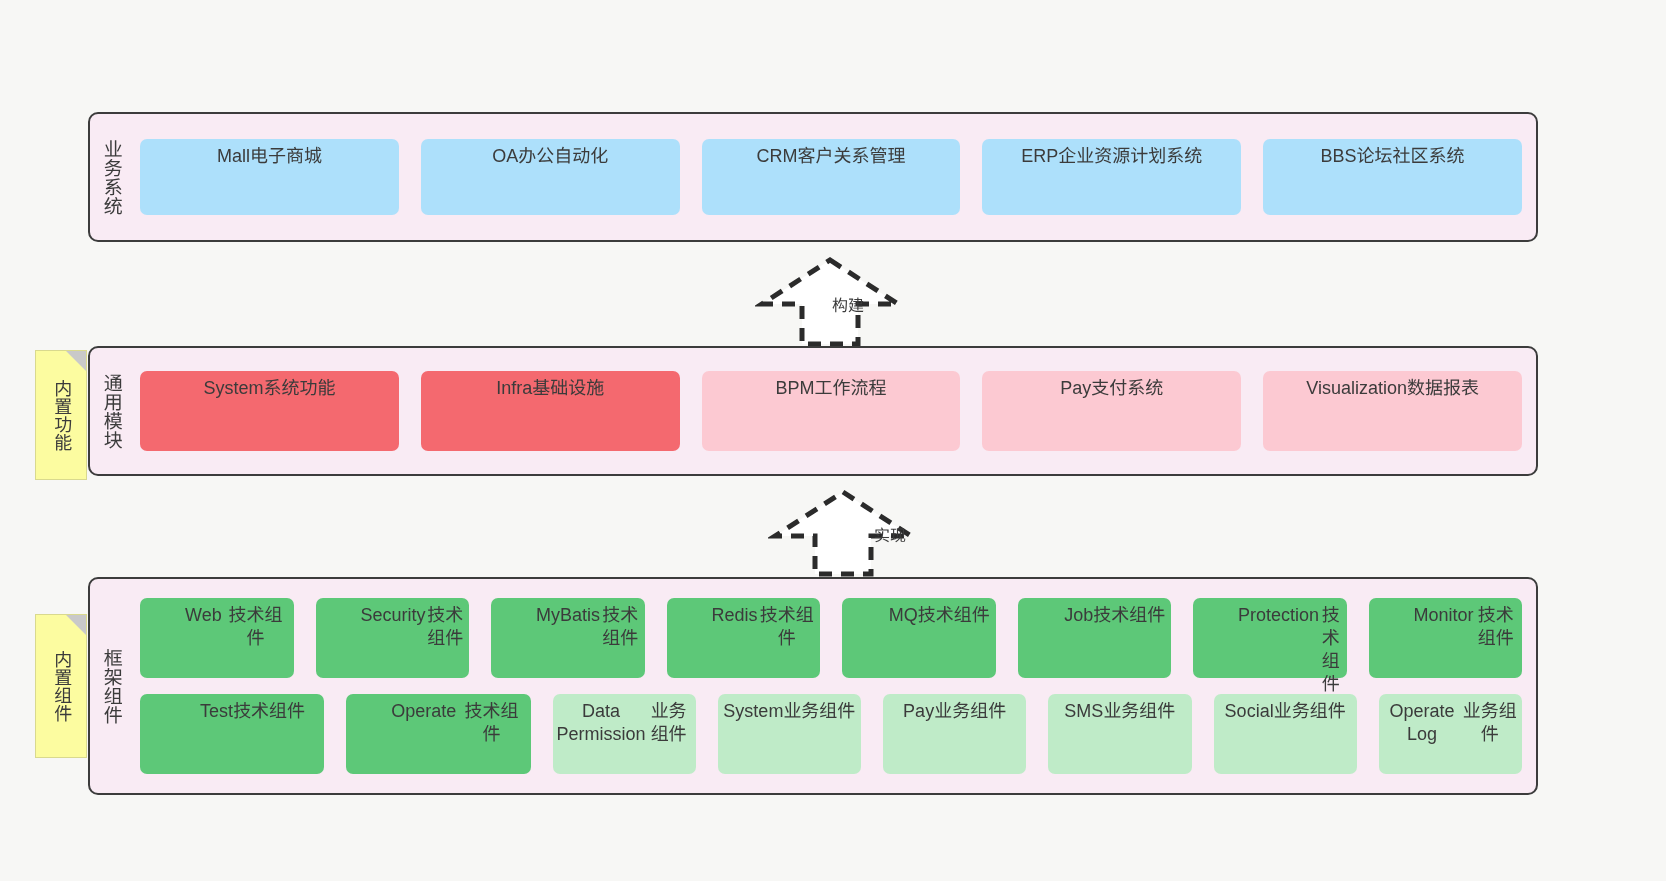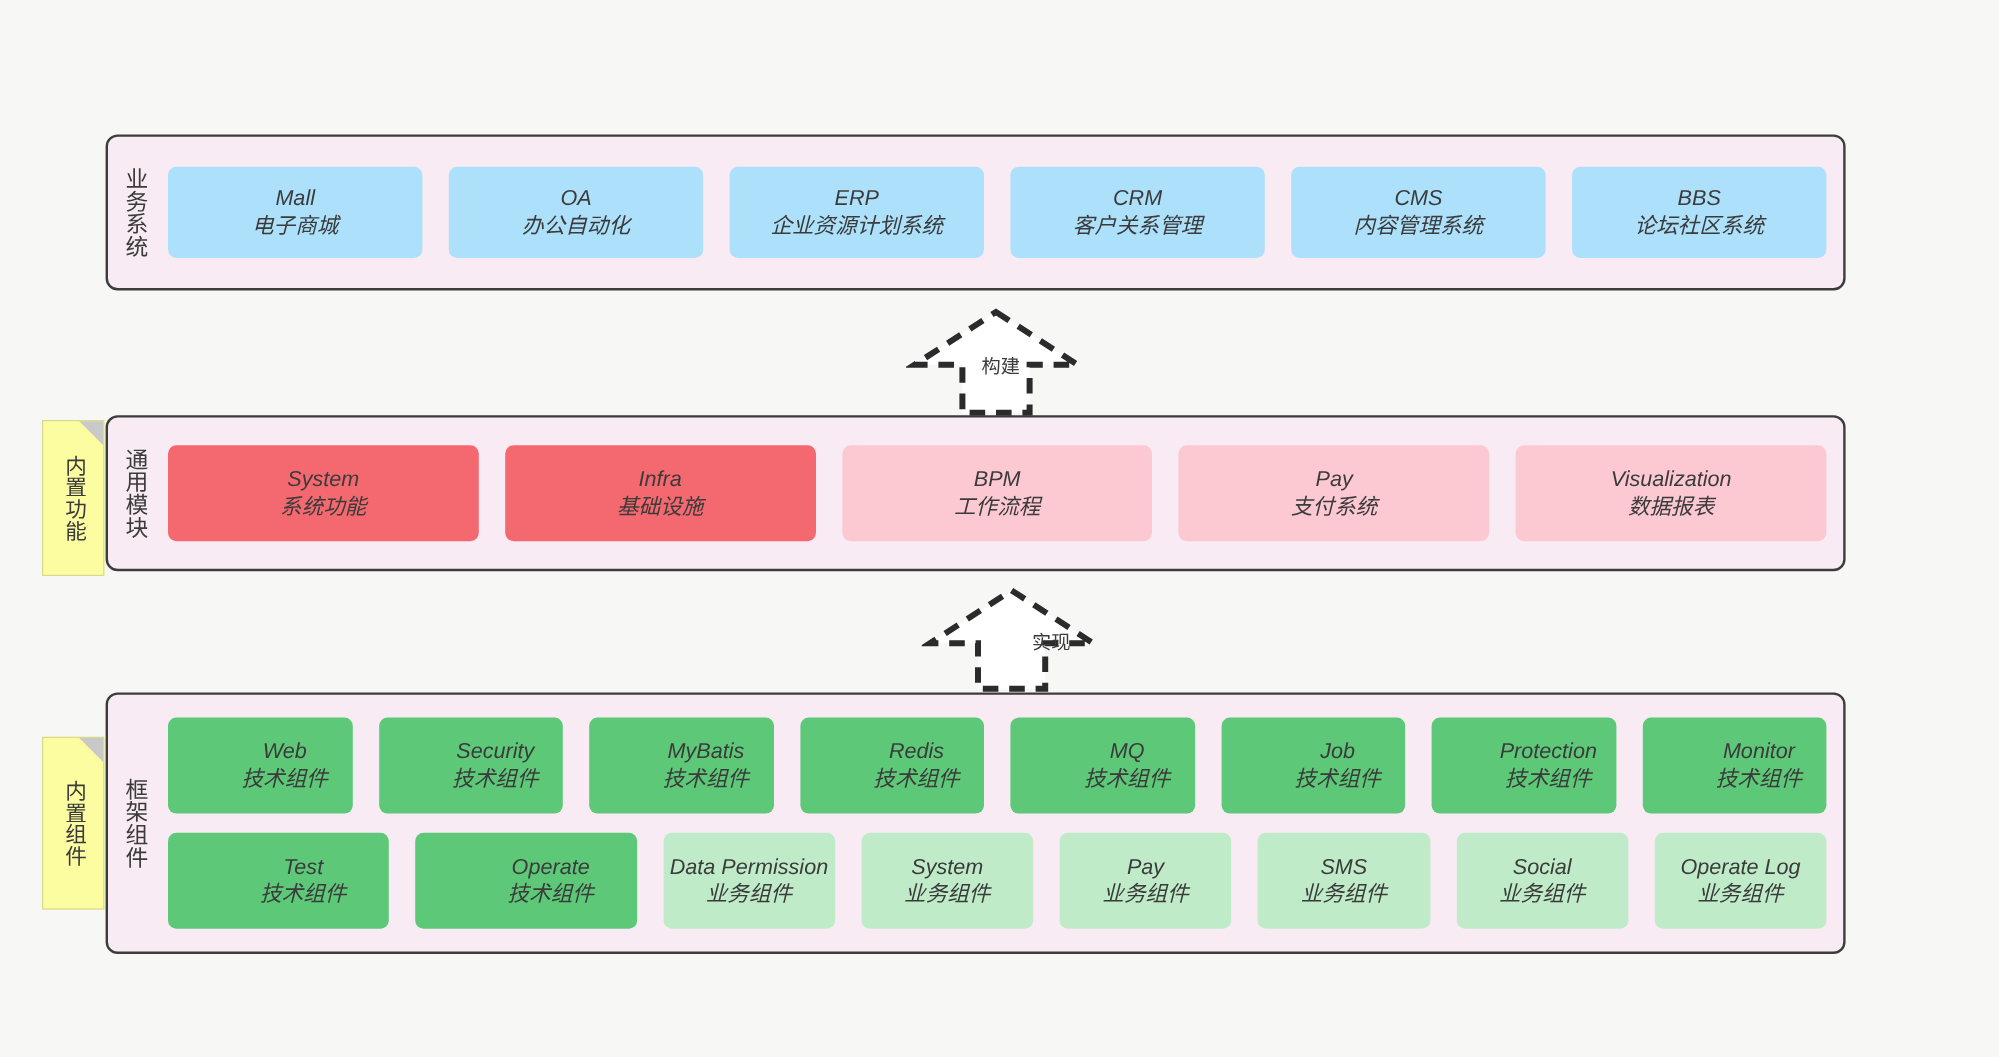--- a/index.html
+++ b/index.html
@@ -50,31 +50,30 @@
   }
   .row{
     display:flex;
     gap:22px;
     align-items:stretch;
   }
   .card{
     flex:1 1 0;
     border-radius:7px;
     display:flex;
-    flex-direction:column;
-    align-items:center;
+    flex-direction:row;
+    align-items:flex-start;
     justify-content:center;
     text-align:center;
     font-size:18px;
     line-height:1.28;
     color:#3b3b3b;
     box-sizing:border-box;
     padding:6px 4px;
     min-width:0;
-    font-style:italic;
   }
   .card .l1{display:block;}
   .card .l2{display:block;}
 
   
   .c-blue{background:#ade0fb;}
   .c-red{background:#f4696f;}
   .c-pink{background:#fcc9d2;}
   .c-green{background:#5dc878;padding-left:45px;}
   .c-lgreen{background:#bfebc8;}
@@ -121,20 +120,21 @@
 
   
   .arrow{position:absolute;}
   .arrow-label{
     position:absolute;
     font-size:16px;
     color:#3b3b3b;
     background:transparent;
     white-space:nowrap;
     user-select:none;
+    margin-left:14px;
   }
   #arrow-build{left:755px;top:256px;width:150px;height:92px;}
   #label-build{left:818px;top:292px;}
   #arrow-impl{left:768px;top:488px;width:150px;height:90px;}
   #label-impl{left:860px;top:522px;}
 </style>
 </head>
 <body>
 
 <div class="canvas">
@@ -145,30 +145,26 @@
       <div class="row">
         <div class="card c-blue">
           <span class="l1">Mall</span>
           <span class="l2">电子商城</span>
         </div>
         <div class="card c-blue">
           <span class="l1">OA</span>
           <span class="l2">办公自动化</span>
         </div>
         <div class="card c-blue">
+          <span class="l1">CRM</span>
+          <span class="l2">客户关系管理</span>
+        </div>
+        <div class="card c-blue">
           <span class="l1">ERP</span>
           <span class="l2">企业资源计划系统</span>
-        </div>
-        <div class="card c-blue">
-          <span class="l1">CRM</span>
-          <span class="l2">客户关系管理</span>
-        </div>
-        <div class="card c-blue">
-          <span class="l1">CMS</span>
-          <span class="l2">内容管理系统</span>
         </div>
         <div class="card c-blue">
           <span class="l1">BBS</span>
           <span class="l2">论坛社区系统</span>
         </div>
       </div>
     </div>
   </div>
 
   <div class="arrow" id="arrow-build">

